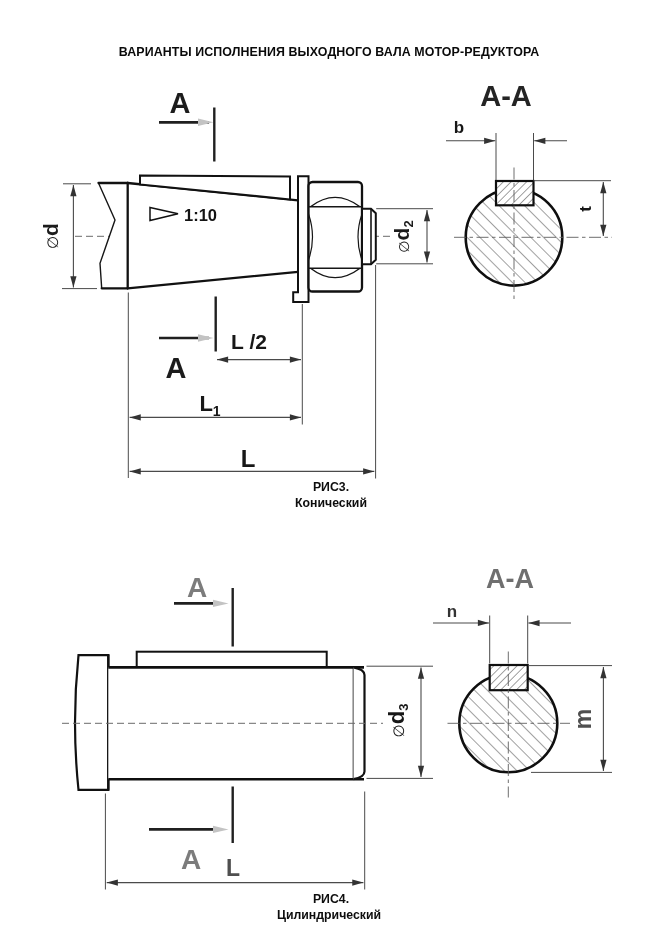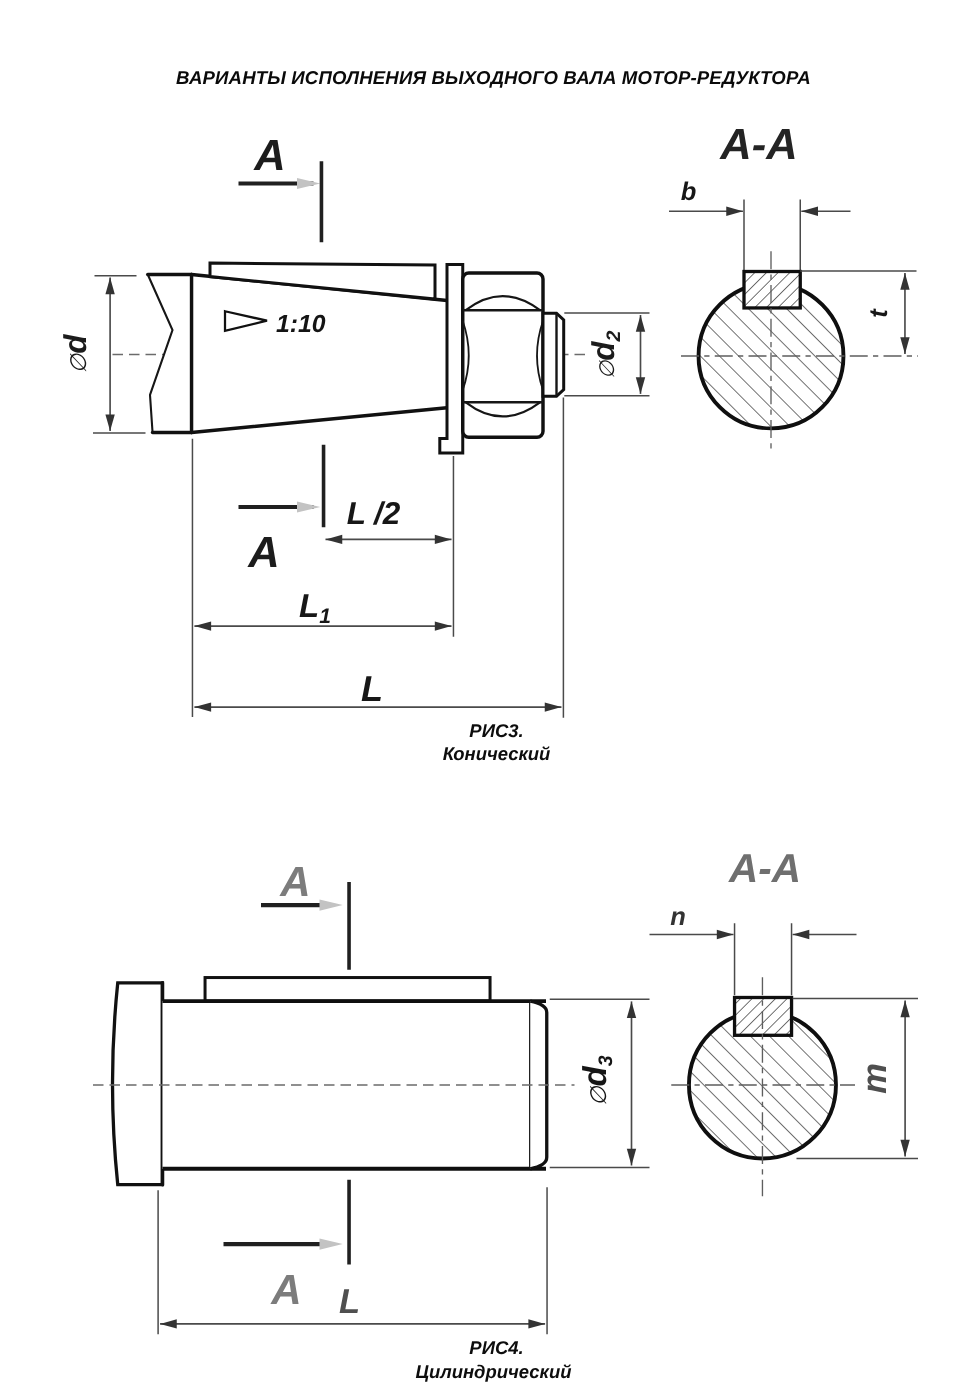--- a/index.html
+++ b/index.html
@@ -1,17 +1,17 @@
 <!DOCTYPE html>
 <html><head>
 <meta charset="utf-8">
 <style>
   html,body{margin:0;padding:0;background:#ffffff;}
   #page{position:relative;width:645px;height:933px;background:#ffffff;overflow:hidden;
-        font-family:"Liberation Sans",sans-serif;font-style:italic;}
+        font-family:"Liberation Sans",sans-serif;}
   svg text{font-family:"Liberation Sans",sans-serif;}
   .thick{stroke:#111;stroke-width:2.3;fill:none;stroke-linecap:round;}
   .thick26{stroke:#0f0f0f;stroke-width:2.6;fill:none;}
   .med{stroke:#161616;stroke-width:1.6;fill:none;}
   .thin{stroke:#4a4a4a;stroke-width:1;fill:none;}
   .diml{stroke:#4a4a4a;stroke-width:1.1;fill:none;}
   .cl{stroke:#6b6b6b;stroke-width:1;stroke-dasharray:7 4;fill:none;}
   .cld{stroke:#5e5e5e;stroke-width:0.9;stroke-dasharray:12 3.5 3.5 3.5;fill:none;}
   .secbar{stroke:#202020;stroke-width:2.7;fill:none;}
   .secline{stroke:#202020;stroke-width:2.4;fill:none;}

